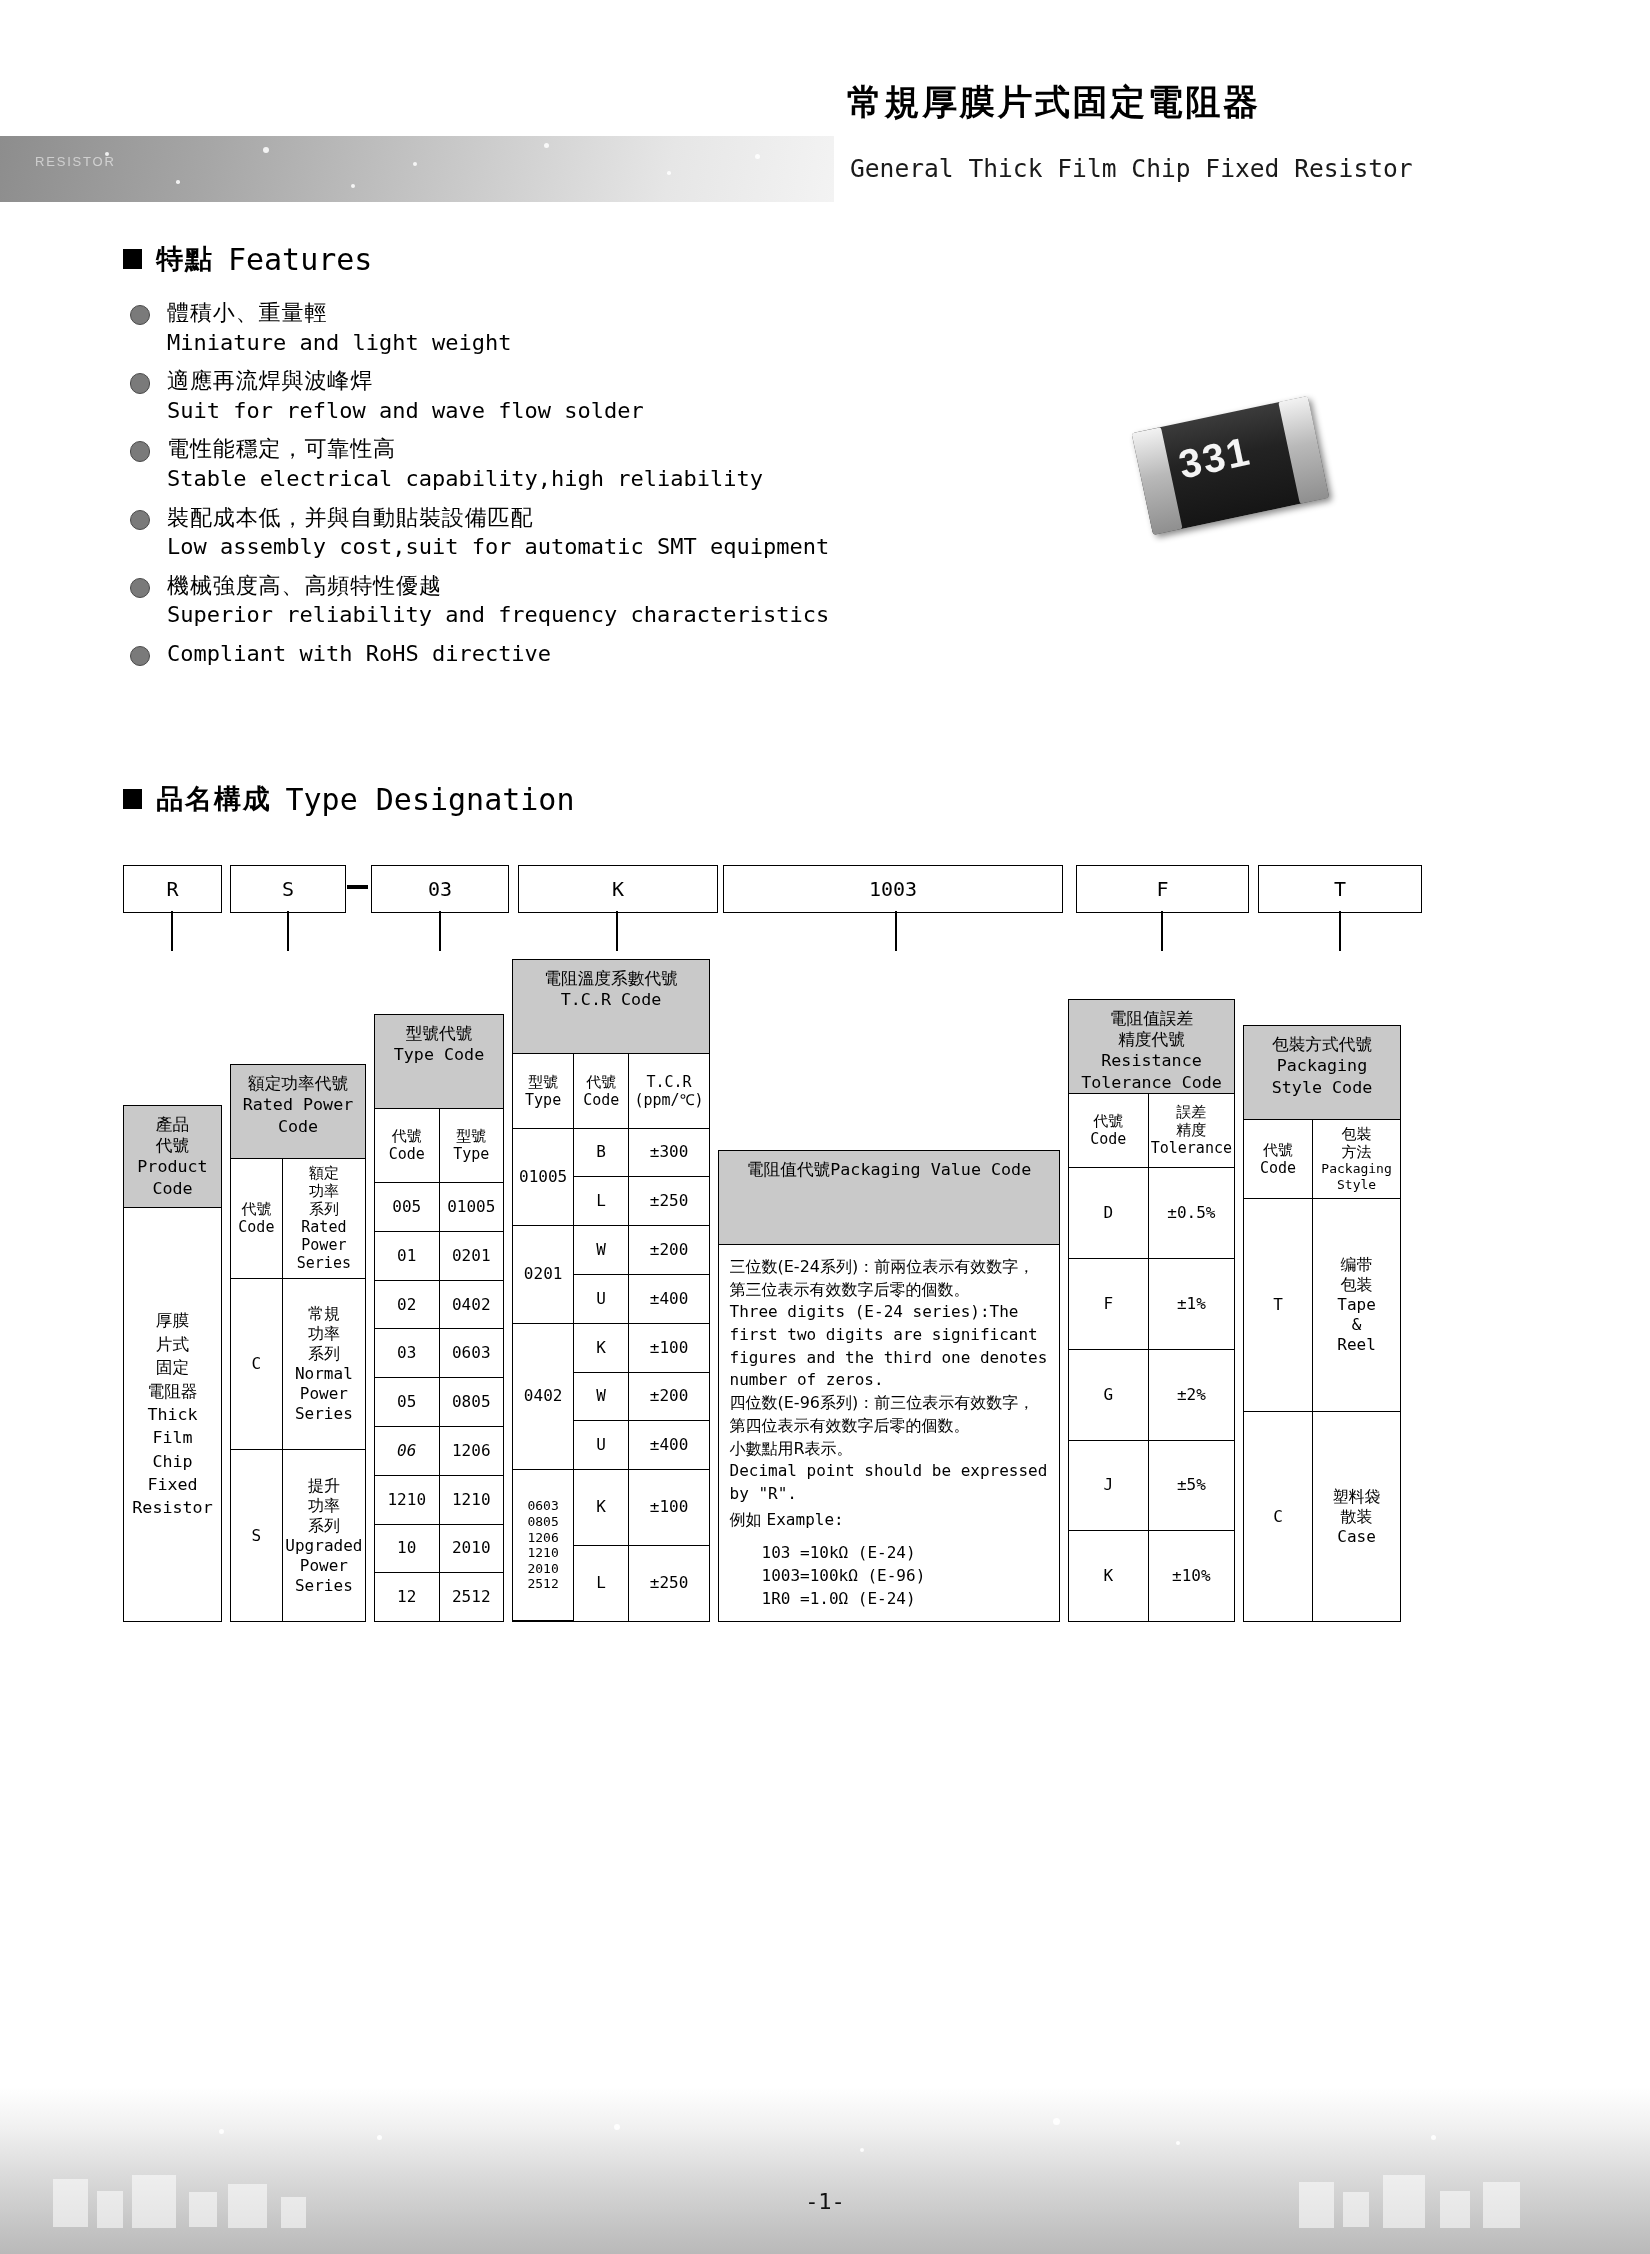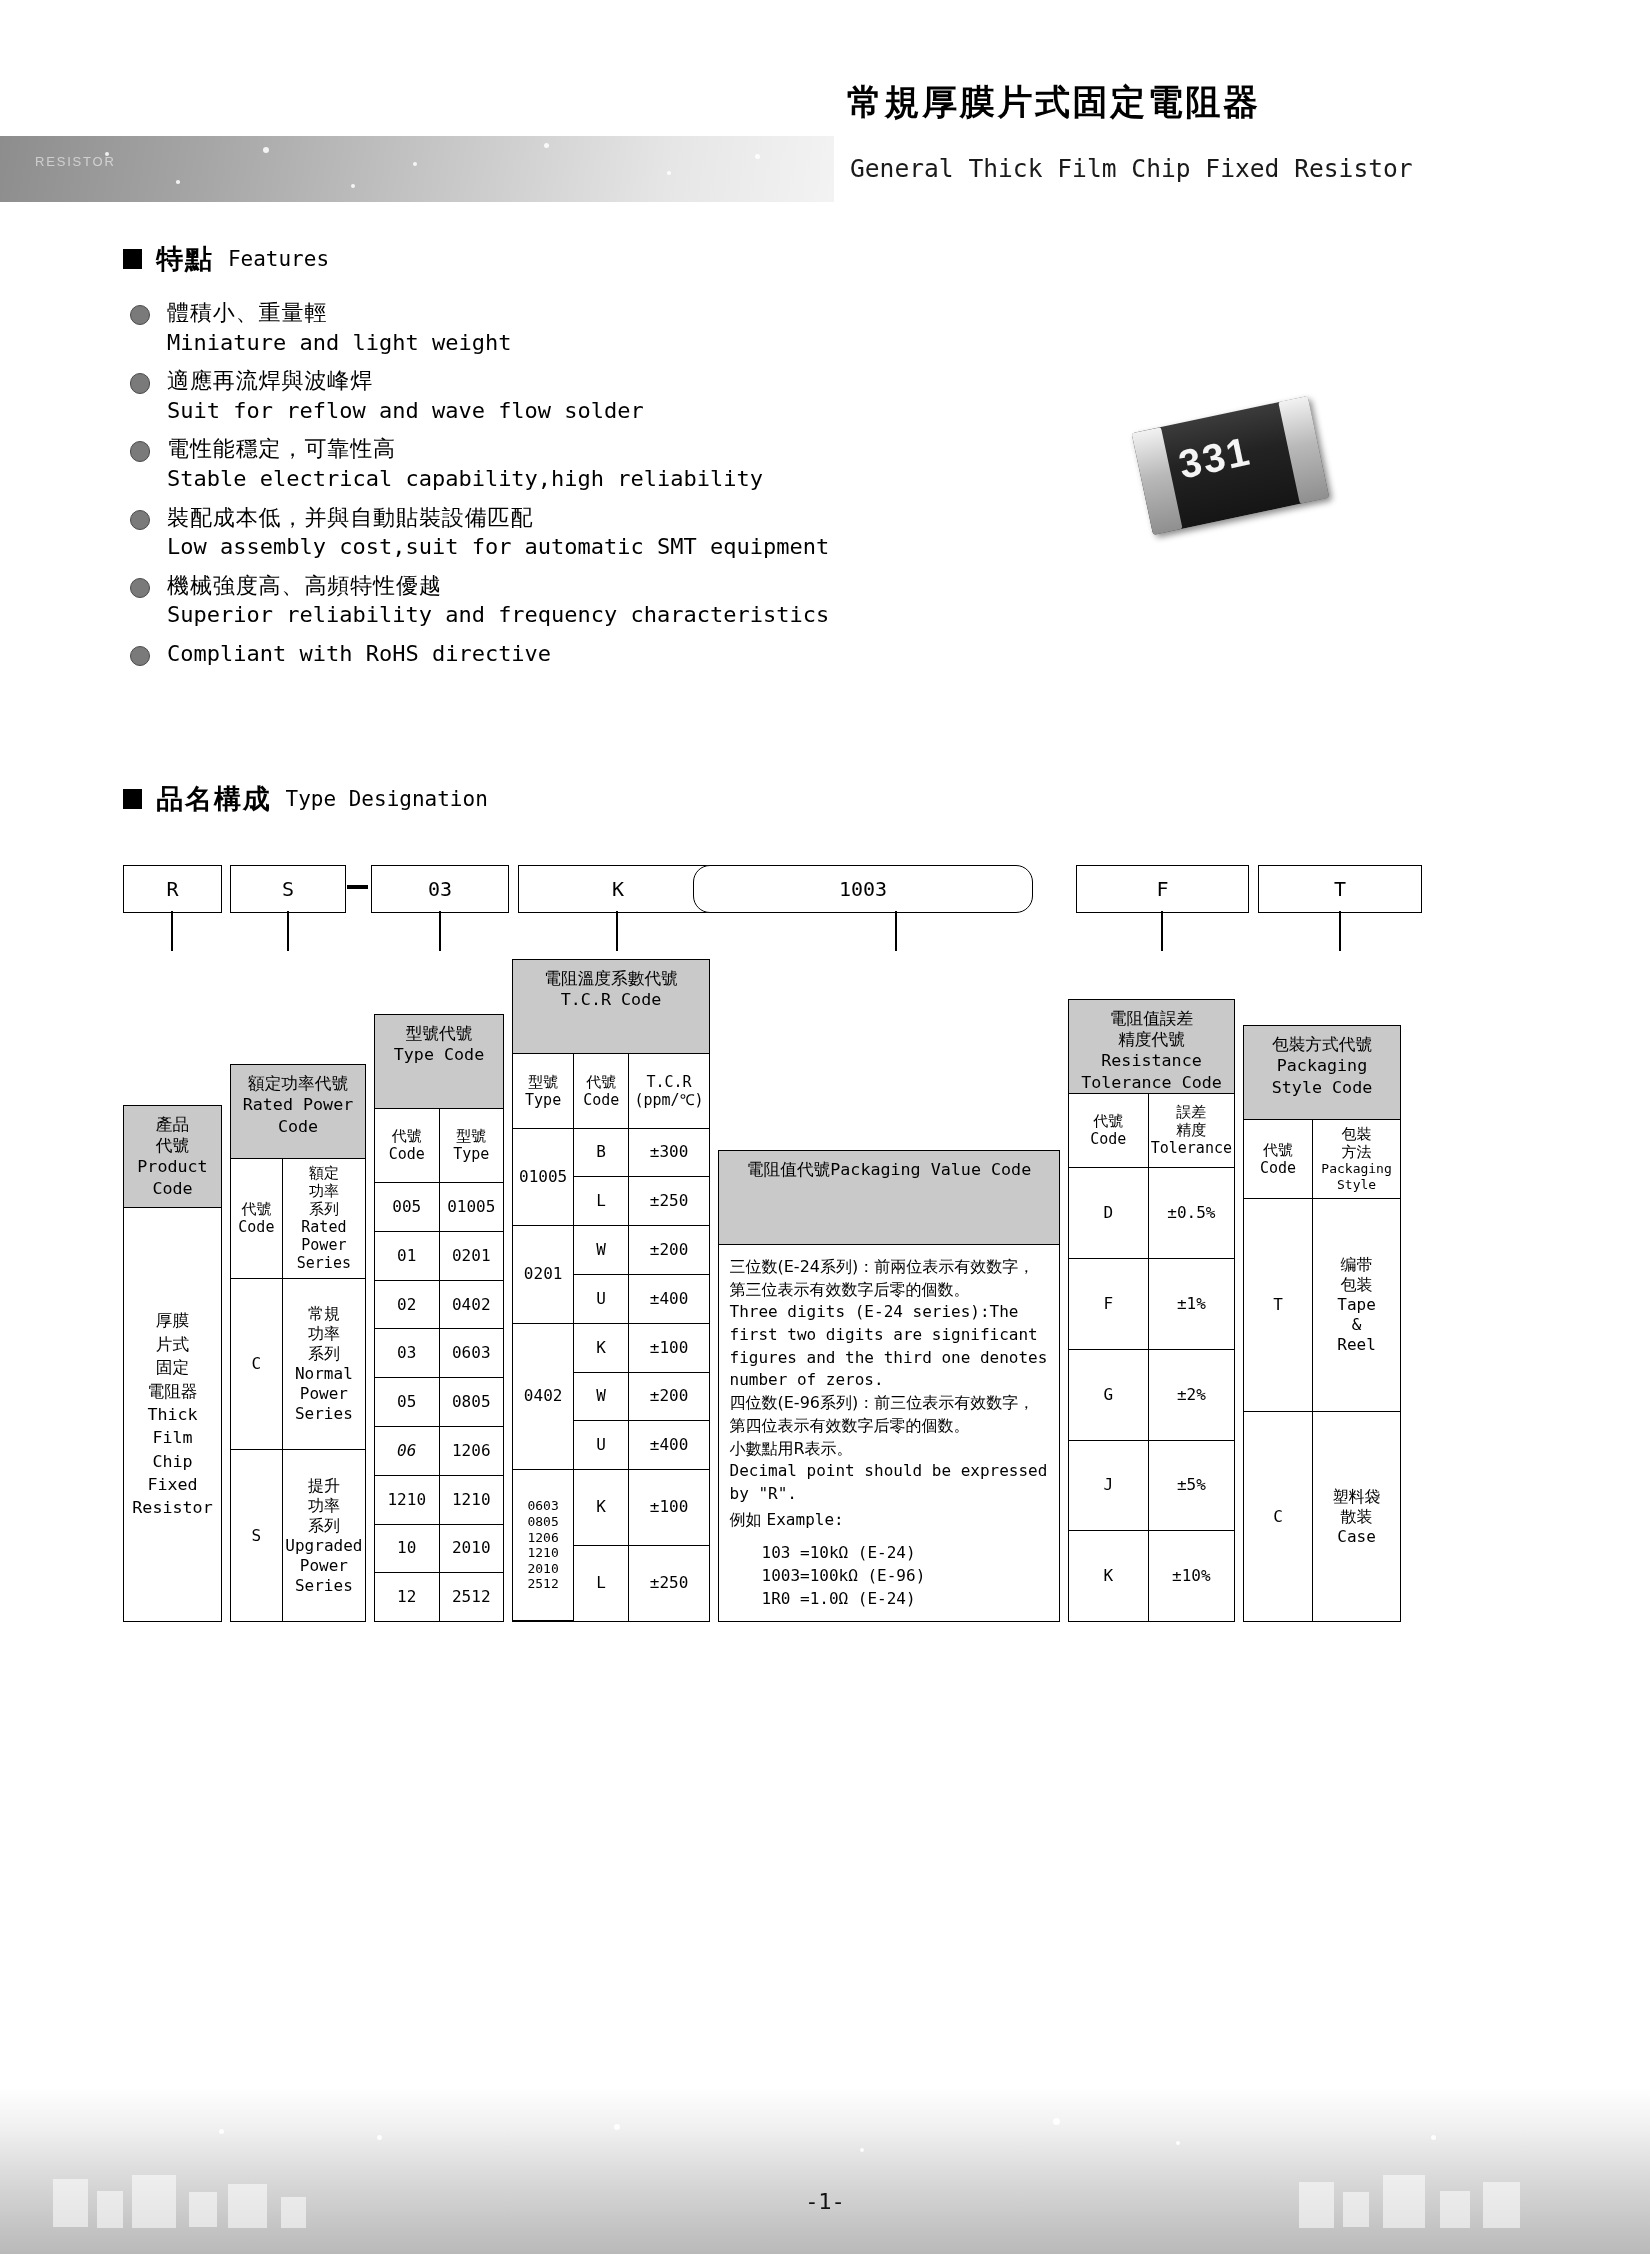--- a/index.html
+++ b/index.html
@@ -76,21 +76,21 @@
     height: 19.3px;
     background: #000;
     display: inline-block;
   }
   .sect-cn {
     font-size: 27px;
     font-weight: bold;
     letter-spacing: 1.8px;
   }
   .sect-en {
-    font-size: 21px;
+    font-size: 30px;
     font-family: "DejaVu Sans Mono", monospace;
     letter-spacing: 0px;
   }
 
   
   .features {
     position: absolute;
     left: 123px;
     top: 298px;
     width: 878px;
@@ -364,21 +364,21 @@
   </div>
 
   <div class="td-wrap">
 
     <div class="code-boxes">
       <div class="code-box" style="left:0px;   width:97px;">R</div>
       <div class="code-box" style="left:107px; width:114px;">S</div>
       <div class="dash" style="left:224px;"></div>
       <div class="code-box" style="left:248px; width:136px;">03</div>
       <div class="code-box" style="left:395px; width:198px;">K</div>
-      <div class="code-box" style="left:570px; width:338px;border-radius:17px;">1003</div>
+      <div class="code-box" style="left:600px; width:338px;">1003</div>
       <div class="code-box" style="left:953px;width:171px;">F</div>
       <div class="code-box" style="left:1135px;width:162px;">T</div>
 
       <div class="connector" style="left:48px;   top:46px; height:40px;"></div>
       <div class="connector" style="left:164px;  top:46px; height:40px;"></div>
       <div class="connector" style="left:316px;  top:46px; height:40px;"></div>
       <div class="connector" style="left:493px;  top:46px; height:40px;"></div>
       <div class="connector" style="left:772px;  top:46px; height:40px;"></div>
       <div class="connector" style="left:1038px; top:46px; height:40px;"></div>
       <div class="connector" style="left:1216px; top:46px; height:40px;"></div>

